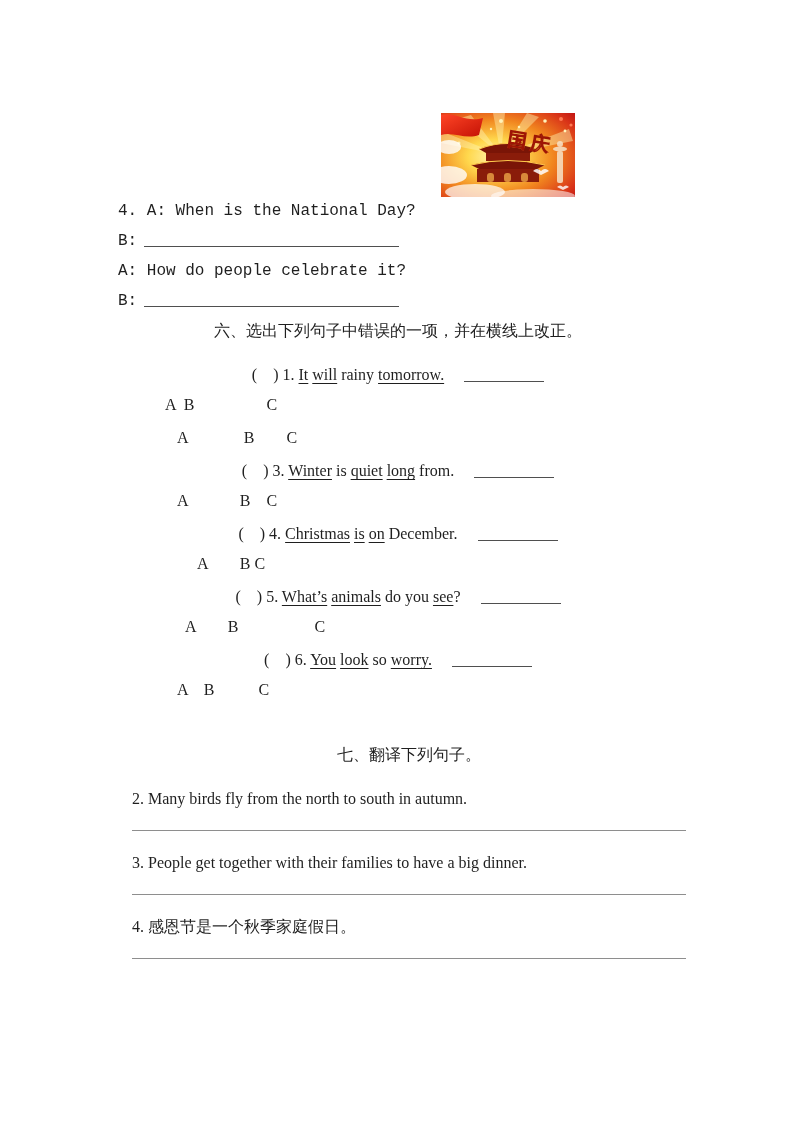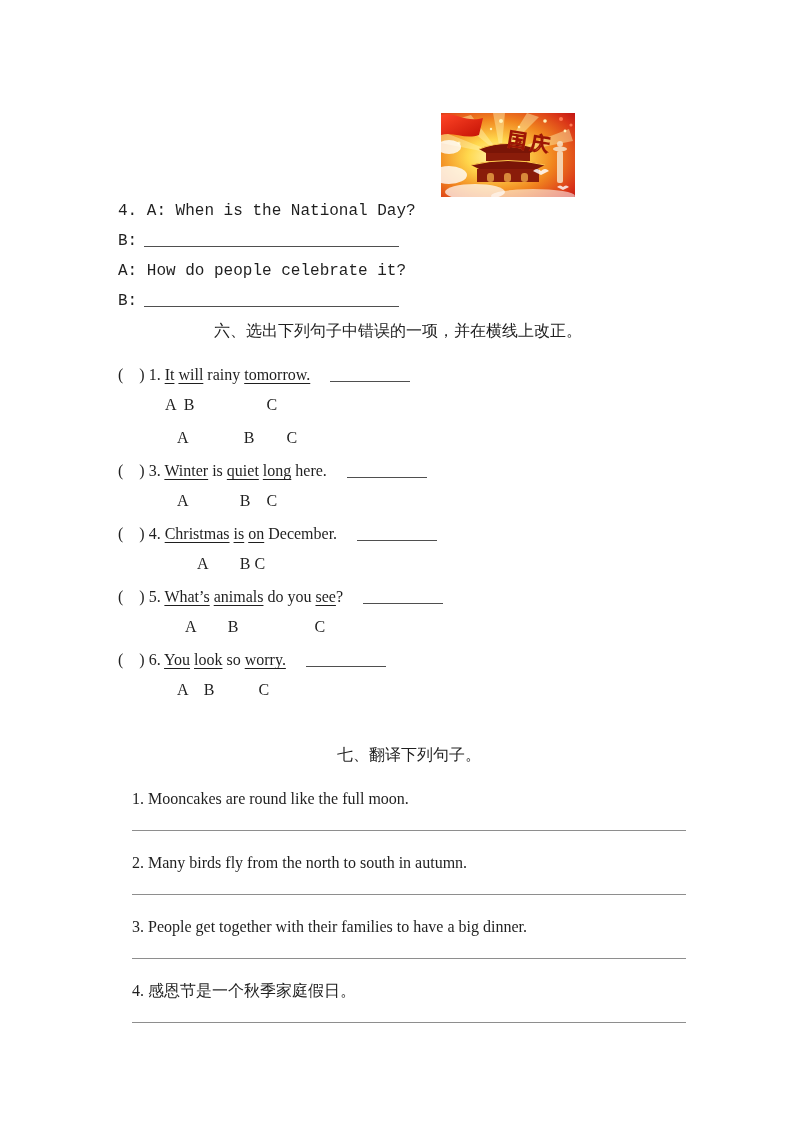--- a/index.html
+++ b/index.html
@@ -22,21 +22,21 @@
   .blank-long {
     display:inline-block; width:255px; height:14px;
     border-bottom:1.5px solid #4f4f4f;
     margin-left:7px; vertical-align:-2px;
   }
 
   
   .section-six { position:absolute; left:118px; top:316px; width:560px; }
   .sec-title { height:30px; line-height:30px; margin-bottom:14px;text-align:center; }
   .ec-item { margin-bottom:3px; }
-  .sentence { height:30px; line-height:30px; }
+  .sentence { height:30px; line-height:30px;text-align:center; }
   .sentence .pre { white-space:pre; }
   .u { text-decoration:underline; text-underline-offset:3px; text-decoration-thickness:1px; }
   .ans-blank {
     display:inline-block; width:80px; height:14px;
     border-bottom:1.5px solid #4f4f4f;
     margin-left:20px; vertical-align:-2px;
   }
   .letters { height:30px; line-height:30px; white-space:pre; }
 
   
@@ -134,21 +134,21 @@
     <div class="ec-item">
       <div class="sentence"><span class="pre">(    ) 1. </span><span class="u">It</span><span> </span><span class="u">will</span><span> rainy </span><span class="u">tomorrow.</span><span class="ans-blank"></span></div>
       <div class="letters">            A  B                  C</div>
     </div>
 
     <div class="ec-item">
       <div class="letters">               A              B        C</div>
     </div>
 
     <div class="ec-item">
-      <div class="sentence"><span class="pre">(    ) 3. </span><span class="u">Winter</span><span> is </span><span class="u">quiet</span><span> </span><span class="u">long</span><span> here.</span><span class="ans-blank"></span></div>
+      <div class="sentence"><span class="pre">(    ) 3. </span><span class="u">Winter</span><span> is </span><span class="u">quiet</span><span> </span><span class="u">long</span><span> from.</span><span class="ans-blank"></span></div>
       <div class="letters">               A             B    C</div>
     </div>
 
     <div class="ec-item">
       <div class="sentence"><span class="pre">(    ) 4. </span><span class="u">Christmas</span><span> </span><span class="u">is</span><span> </span><span class="u">on</span><span> December.</span><span class="ans-blank"></span></div>
       <div class="letters">                    A        B C</div>
     </div>
 
     <div class="ec-item">
       <div class="sentence"><span class="pre">(    ) 5. </span><span class="u">What’s</span><span> </span><span class="u">animals</span><span> do you </span><span class="u">see</span><span>?</span><span class="ans-blank"></span></div>
@@ -158,24 +158,20 @@
     <div class="ec-item">
       <div class="sentence"><span class="pre">(    ) 6. </span><span class="u">You</span><span> </span><span class="u">look</span><span> so </span><span class="u">worry.</span><span class="ans-blank"></span></div>
       <div class="letters">               A    B           C</div>
     </div>
   </div>
 
   <div class="section-seven">
     <div class="sec-title">七、翻译下列句子。</div>
 
     <div class="t-item">
-      <p>1. Mooncakes are round like the full moon.</p>
-      <div class="wline"></div>
-    </div>
-    <div class="t-item">
       <p>2. Many birds fly from the north to south in autumn.</p>
       <div class="wline"></div>
     </div>
     <div class="t-item">
       <p>3. People get together with their families to have a big dinner.</p>
       <div class="wline"></div>
     </div>
     <div class="t-item">
       <p>4. 感恩节是一个秋季家庭假日。</p>
       <div class="wline"></div>

